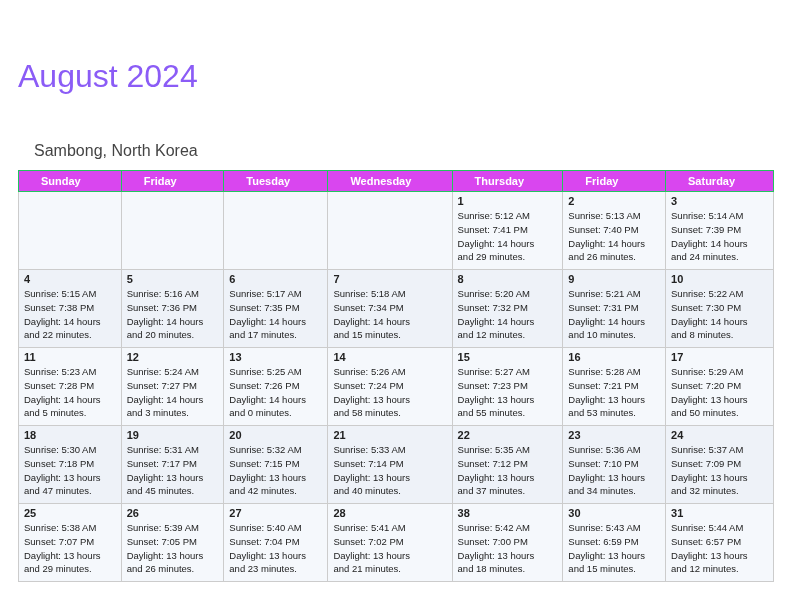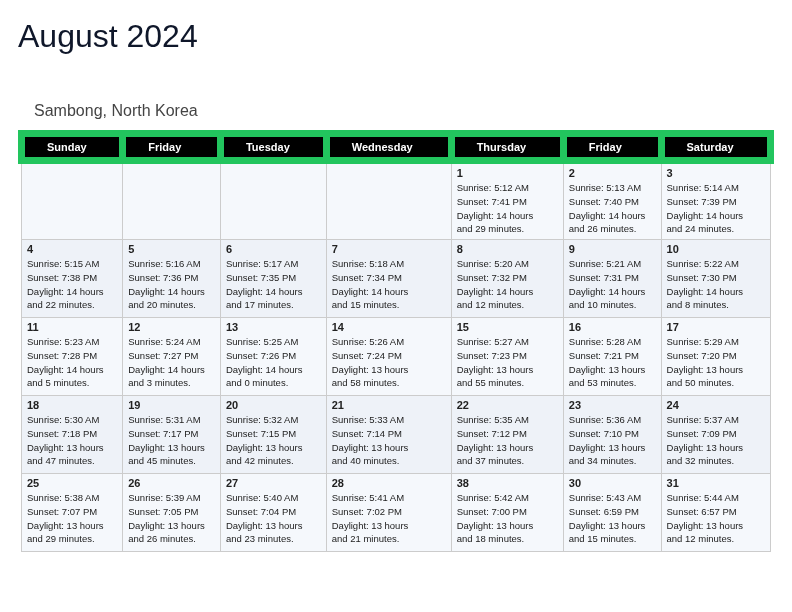--- a/index.html
+++ b/index.html
@@ -35,39 +35,40 @@
     .logo-icon {
       width: 32px;
       height: 32px;
     }
     .title-block {
       text-align: right;
     }
     .main-title {
       font-size: 32px;
       font-weight: normal;
-      color: #0f172a;
+      color: #8b5cf6;
+      margin-top: 40px;
     }
     .subtitle {
       font-size: 16px;
       color: #444;
       margin-top: 47px;
     }
     table {
       width: 100%;
       border-collapse: collapse;
       font-size: 10px;
     }
     thead tr th {
-      background-color: #000000;
+      background-color: #d946ef;
       color: #fff;
       font-weight: bold;
       text-align: left;
       padding: 4px 22px;
-      border: 7px solid #22c55e;
+      border: 1px solid #22c55e;
       font-size: 11px;
     }
     tbody tr td {
       border: 1px solid #ccc;
       padding: 3px 5px;
       vertical-align: top;
       height: 78px;
       font-size: 9.5px;
       color: #222;
       background: #fff;

